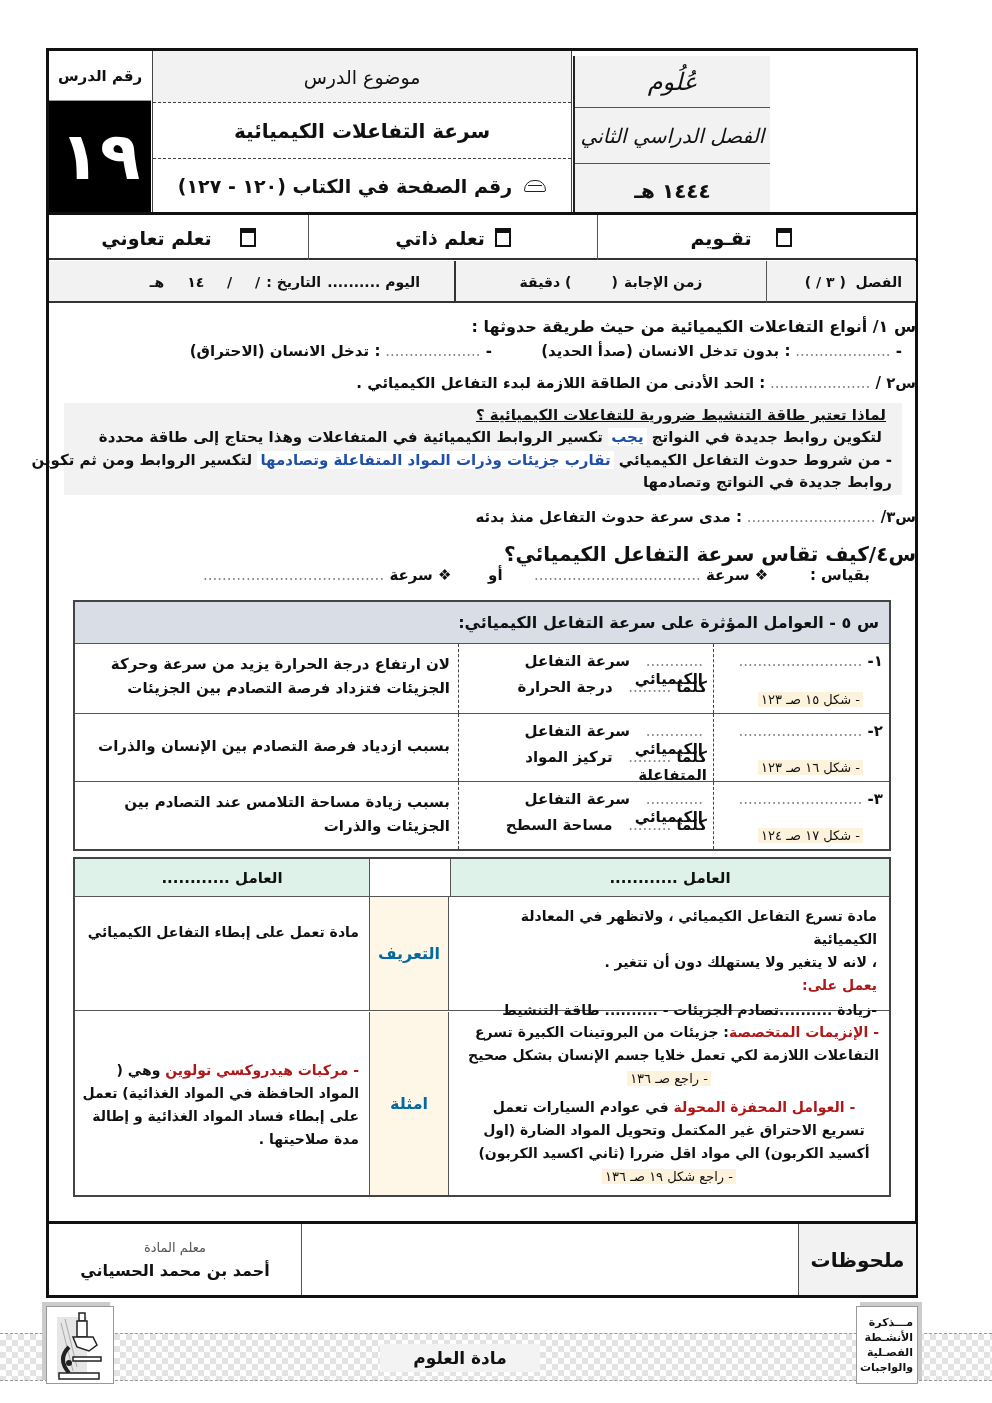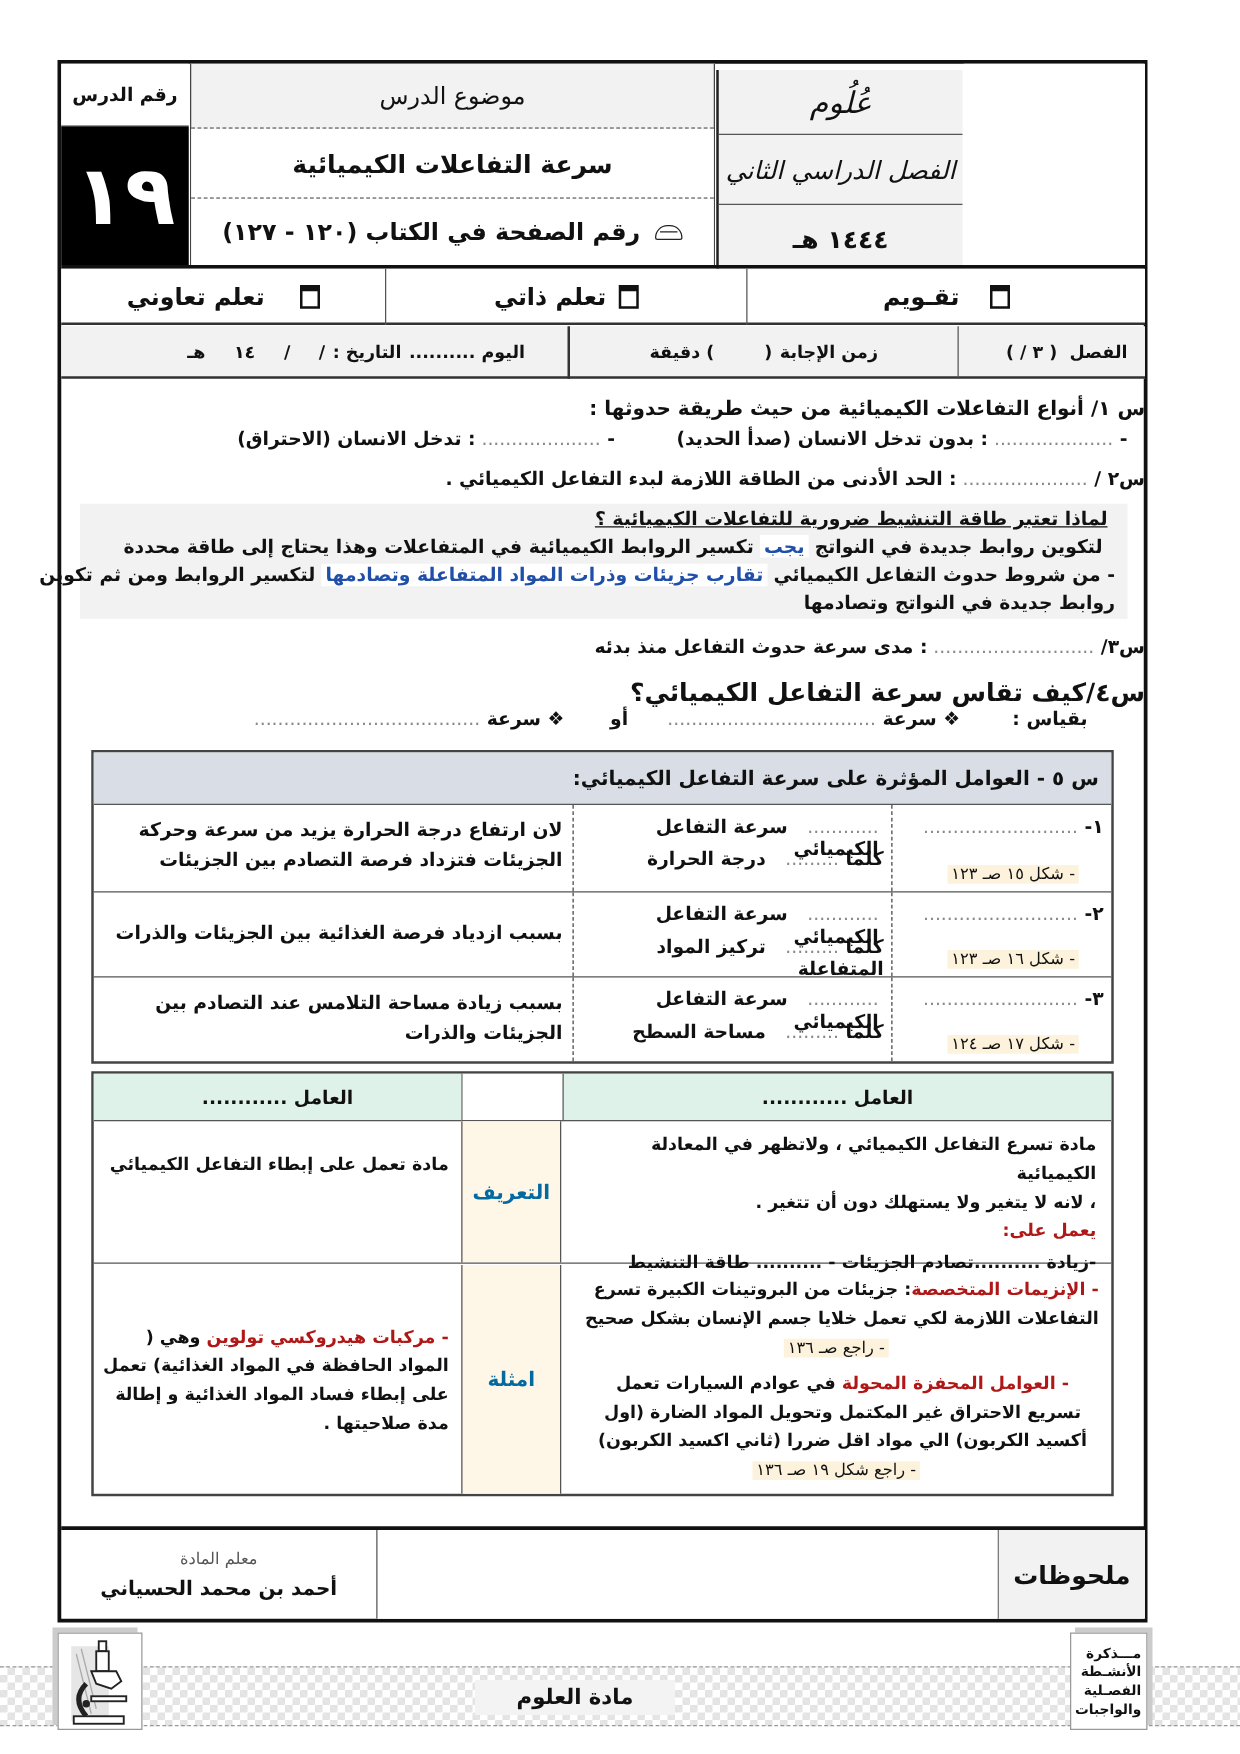--- a/index.html
+++ b/index.html
@@ -26,21 +26,21 @@
   #term-science { top: 0; height: 52px; font-size: 24px; font-style: italic; border-bottom: 1px solid #555; }
   #term-semester { top: 52px; height: 56px; font-size: 20px; font-style: italic; border-bottom: 1px solid #555; }
   #term-year { top: 108px; height: 53px; font-size: 20px; font-weight: bold; font-family: "DejaVu Sans", sans-serif; }
   #blank-box { left: 771px; top: 51px; width: 145px; height: 161px; background: #fff; }
   #hdr-bottom-line { left: 49px; top: 212px; width: 867px; height: 3px; background: #111; }
 
   
   #learn-row { left: 49px; top: 215px; width: 867px; height: 45px; background: #fff; border-bottom: 2px solid #333; }
   .learn-cell { position: absolute; top: 0; height: 45px; display: flex; align-items: center; justify-content: center; font-size: 19px; font-weight: bold; gap: 10px; }
   .checkbox { display: inline-block; width: 16px; height: 19px; border: 2px solid #111; border-top-width: 5px; background: #fff; }
-  #learn-eval { right: 0; width: 318px; gap: 24px; }
+  #learn-eval { right: 16px; width: 318px; gap: 24px; }
   #learn-self { right: 318px; width: 290px; border-left: 1px solid #555; border-right: 1px solid #555; }
   #learn-coop { right: 608px; width: 259px; gap: 28px; }
 
   
   #info-row { left: 49px; top: 261px; width: 867px; height: 42px; background: #f2f2f2; border-bottom: 2px solid #333; }
   .info-cell { position: absolute; top: 0; height: 42px; display: flex; align-items: center; font-size: 14px; font-weight: bold; }
   #info-class { right: 0; width: 150px; padding-right: 14px; border-left: 1px solid #555; }
   #info-time { right: 150px; width: 312px; justify-content: center; border-left: 2px solid #333; gap: 6px; }
   #info-date { right: 462px; width: 405px; justify-content: flex-start; padding-right: 34px; gap: 6px; }
   .paren-gap { display: inline-block; width: 28px; }
@@ -223,21 +223,21 @@
 
   <div class="frow" style="top:112px; height:68px;">
     <div class="fcell fc-num">
       <div class="num-line"><span>٢-</span> <span class="dots">..........................</span></div>
       <span class="fig-tag">- شكل  ١٦ صـ ١٢٣</span>
     </div>
     <div class="fcell fc-mid">
       <div class="mid-top"><span class="dots">............</span>&nbsp;&nbsp;&nbsp;<span>سرعة التفاعل الكيميائي</span></div>
       <div class="mid-bot"><span>كلما</span> <span class="dots">.........</span> &nbsp;&nbsp;<span>تركيز المواد المتفاعلة</span></div>
     </div>
-    <div class="fcell fc-why" style="padding-top:20px;">بسبب ازدياد فرصة الغذائية بين الجزيئات والذرات</div>
+    <div class="fcell fc-why" style="padding-top:20px;">بسبب ازدياد فرصة التصادم بين الإنسان والذرات</div>
   </div>
 
   <div class="frow" style="top:180px; height:67px; border-bottom:none;">
     <div class="fcell fc-num">
       <div class="num-line"><span>٣-</span> <span class="dots">..........................</span></div>
       <span class="fig-tag">- شكل  ١٧ صـ ١٢٤</span>
     </div>
     <div class="fcell fc-mid">
       <div class="mid-top"><span class="dots">............</span>&nbsp;&nbsp;&nbsp;<span>سرعة التفاعل الكيميائي</span></div>
       <div class="mid-bot"><span>كلما</span> <span class="dots">.........</span> &nbsp;&nbsp;<span>مساحة السطح</span></div>

